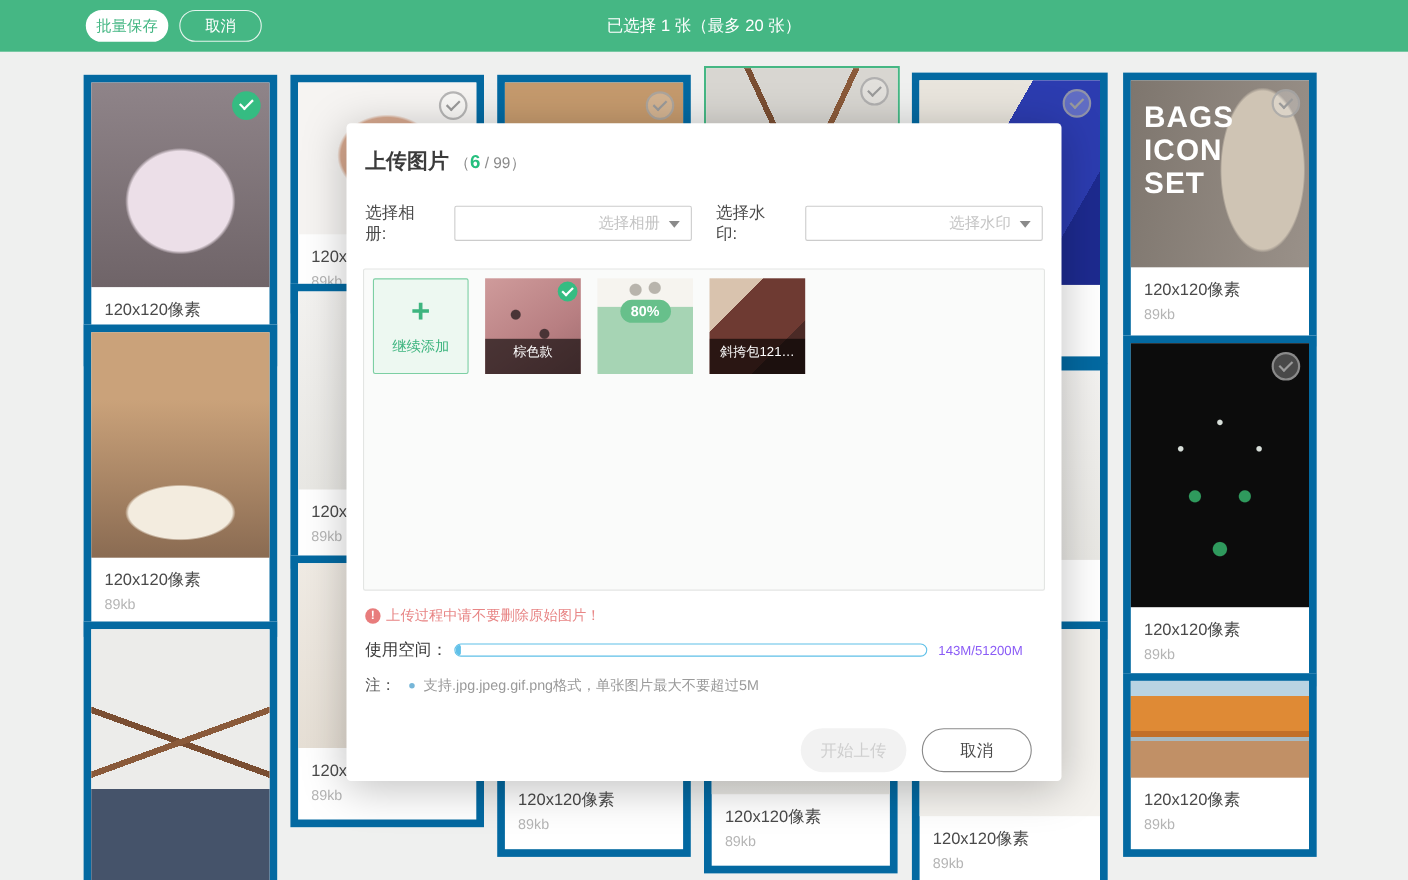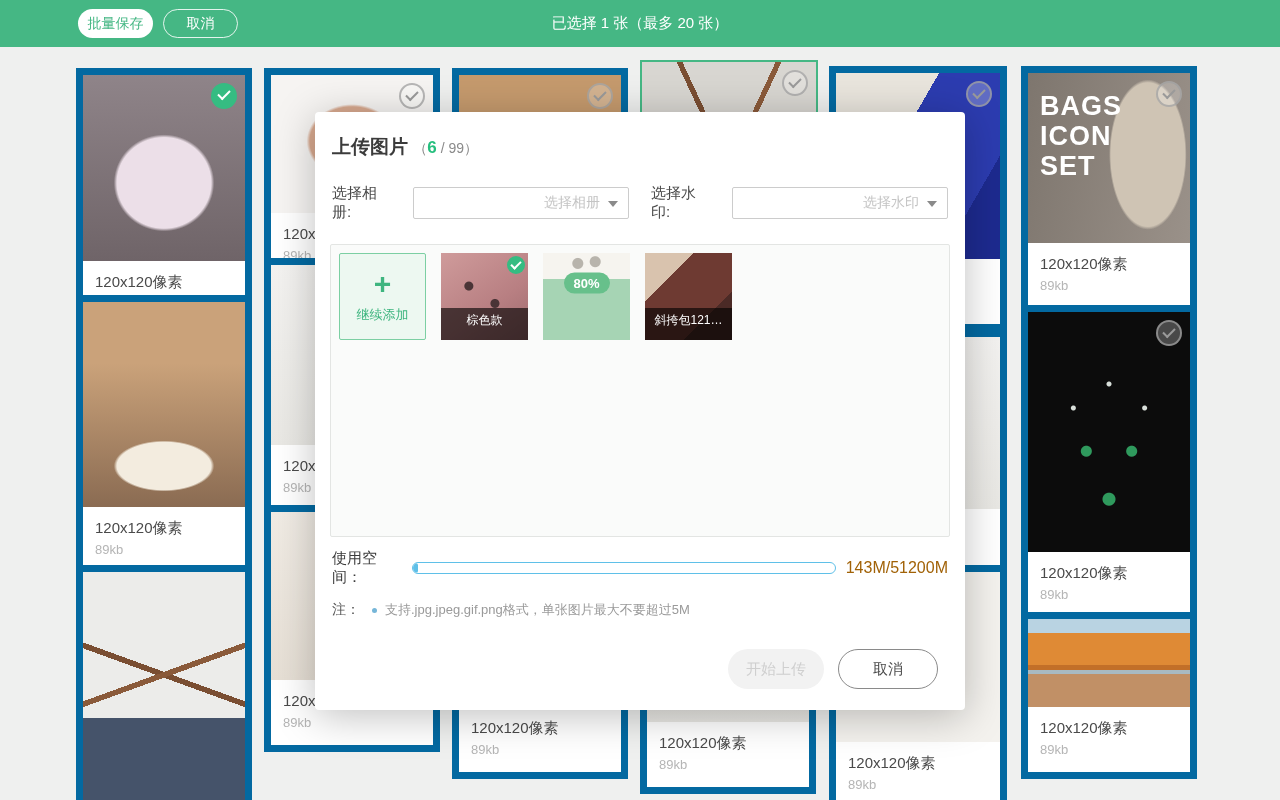--- a/index.html
+++ b/index.html
@@ -99,21 +99,21 @@
   .m-warning { display:flex; align-items:center; margin:14px 2px 0; color:#e88585; font-size:13px; }
   .warn-icon { width:14px; height:14px; border-radius:50%; background:#e87c7c; color:#fff; font-size:11px;
     font-weight:bold; text-align:center; line-height:14px; margin-right:5px; }
   .warn-icon::before { content:"!"; }
 
   .m-space { display:flex; align-items:center; margin:12px 2px 0; }
   .space-label { font-size:15px; color:#3b3b3b; }
   .space-track { position:relative; width:430px; height:12px; border:1px solid #5fc0e8; border-radius:7px;
     margin:0 10px 0 6px; background:#fff; overflow:hidden; }
   .space-fill { position:absolute; left:0; top:0; bottom:0; width:5px; background:#5fc0e8; border-radius:7px; }
-  .space-value { font-size:16px; color:#a16207; }
+  .space-value { font-size:12px; color:#8b5cf6; }
 
   .m-note { display:flex; align-items:center; margin:14px 2px 0; }
   .note-label { font-size:14px; color:#555; }
   .note-dot { width:5px; height:5px; border-radius:50%; background:#76b6d8; margin:0 8px 0 12px; }
   .note-text { font-size:13px; color:#9a9a9a; }
 
   .m-actions { display:flex; justify-content:flex-end; gap:14px; margin:30px 12px 0; }
   .btn-start { width:96px; height:40px; border:none; border-radius:20px; background:#f2f2f2; color:#cfcfcf;
     font-size:15px; cursor:default; }
   .btn-mcancel { width:100px; height:40px; border:1px solid #8a8a8a; border-radius:20px; background:#fff;
@@ -288,20 +288,24 @@
     </div>
     <div class="thumb t-butterfly">
       <div class="t-progress-overlay"></div>
       <div class="t-progress-badge">80%</div>
     </div>
     <div class="thumb t-crossbody">
       <div class="tname">斜挎包121…</div>
     </div>
   </div>
 
+  <div class="m-warning">
+    <span class="warn-icon"></span>
+    <span>上传过程中请不要删除原始图片！</span>
+  </div>
 
   <div class="m-space">
     <span class="space-label">使用空间：</span>
     <div class="space-track">
       <div class="space-fill"></div>
     </div>
     <span class="space-value">143M/51200M</span>
   </div>
 
   <div class="m-note">

